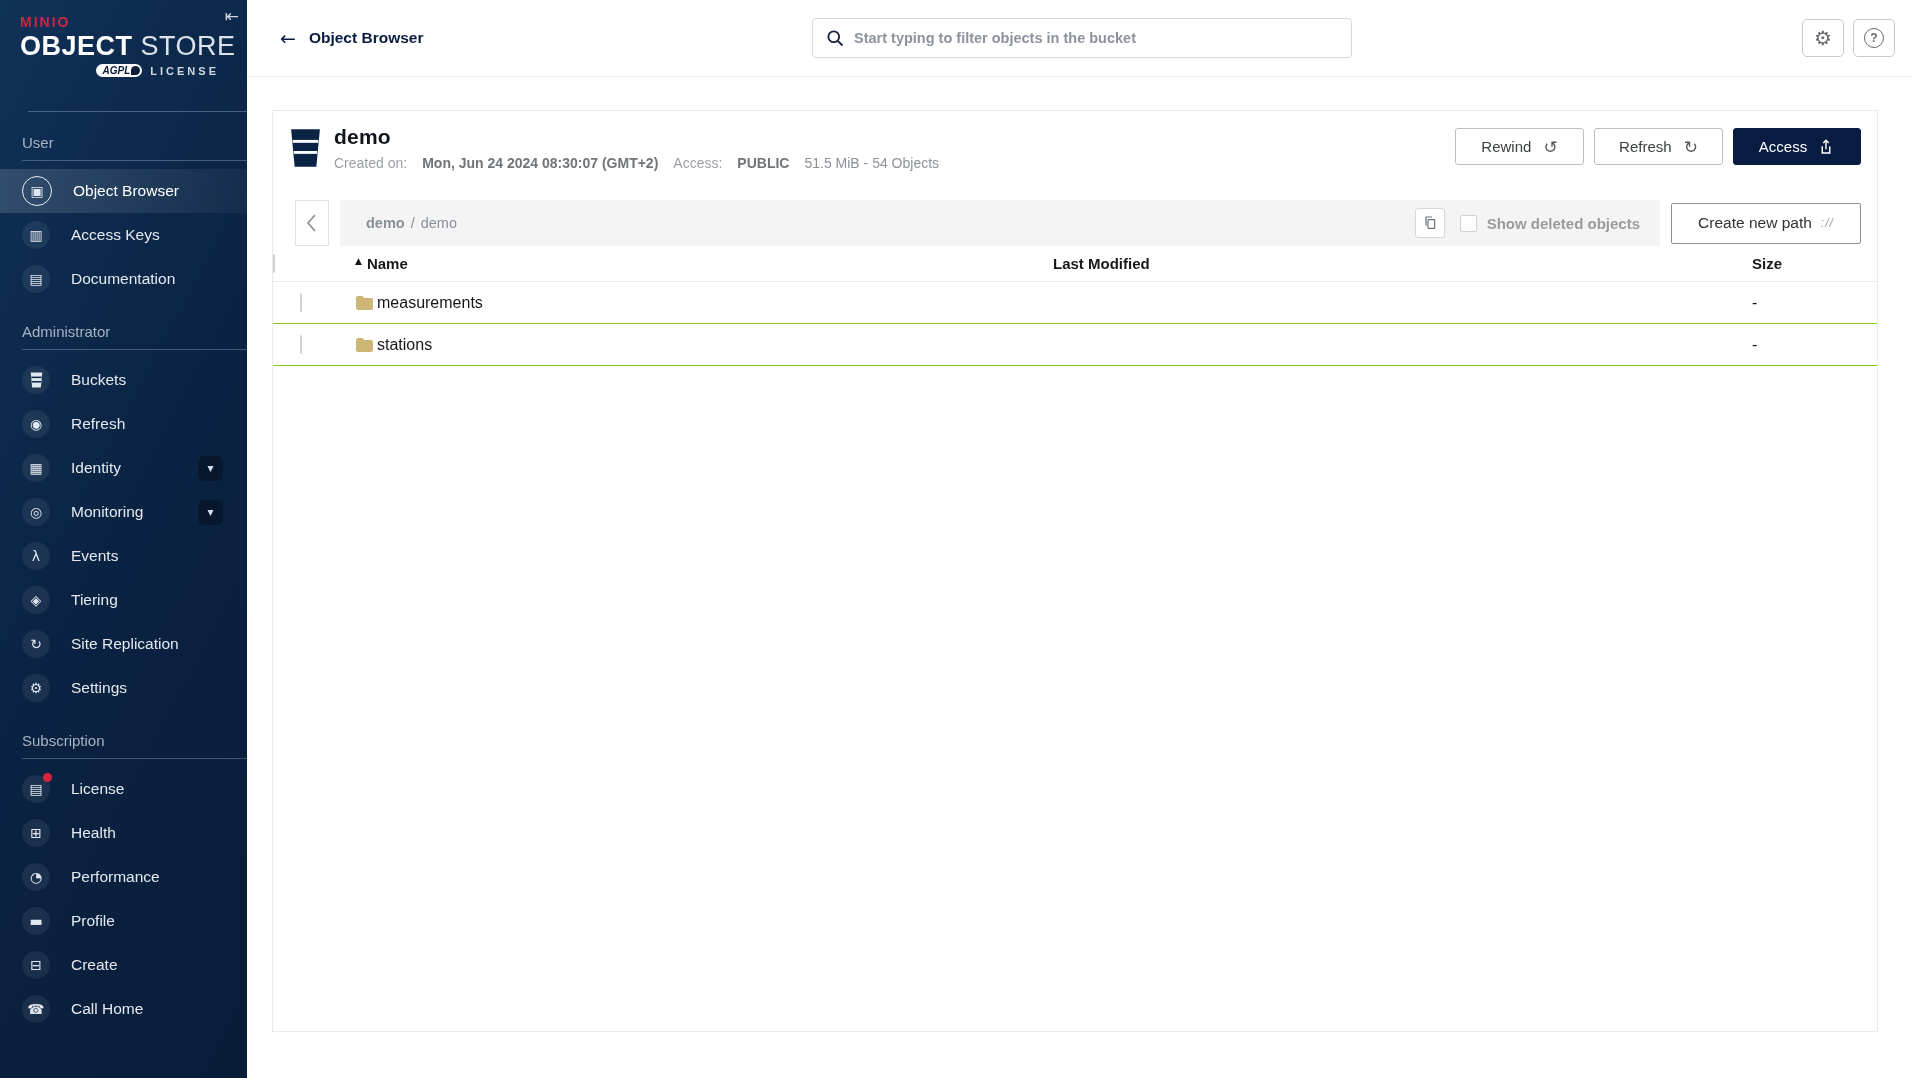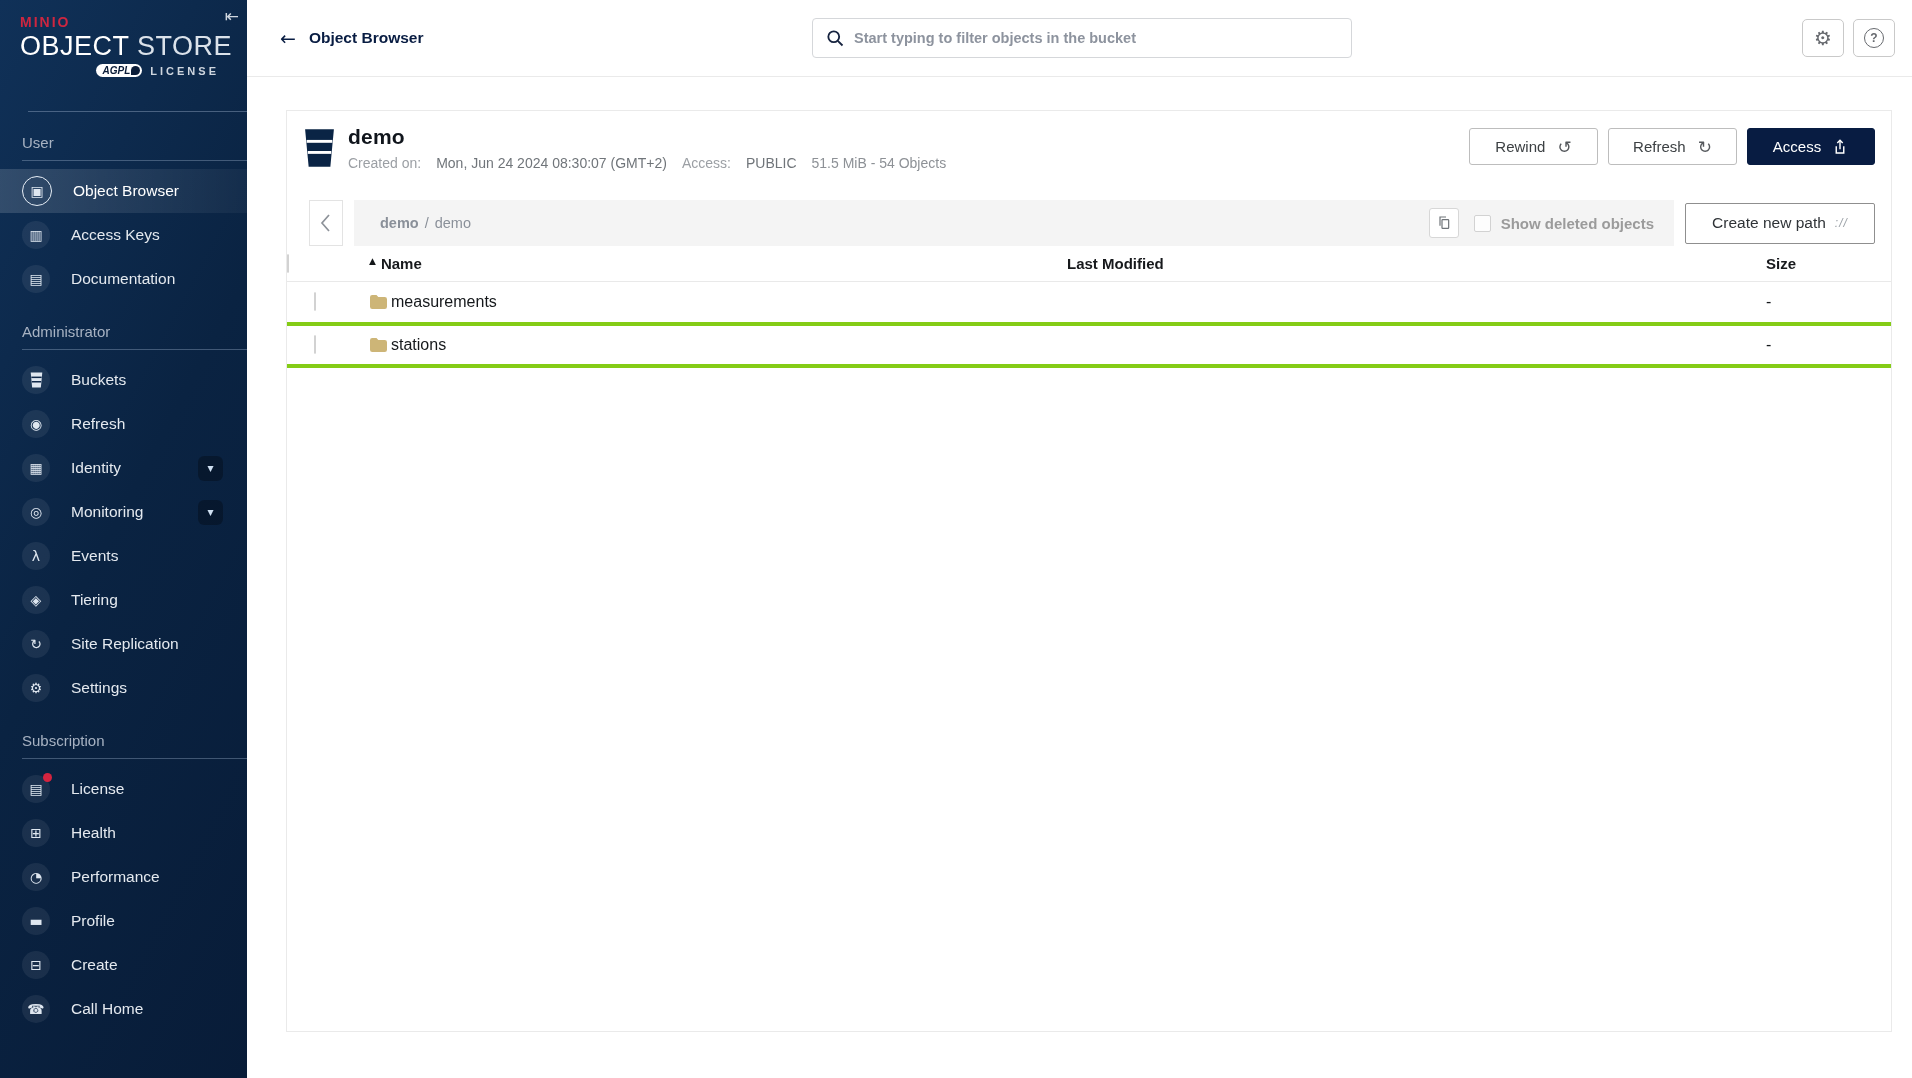--- a/index.html
+++ b/index.html
@@ -10,21 +10,21 @@
   
   .sidebar { position:fixed; left:0; top:0; width:247px; height:1078px;
              background:linear-gradient(118deg,#103158 0%,#0a2342 48%,#081c38 100%);
              color:#e4e9ef; z-index:5; }
   .collapse-btn { position:absolute; top:6px; right:8px; background:none; border:none;
                   color:#cfd6df; font-size:17px; cursor:pointer; }
   .logo { padding:14px 0 0 20px; height:99px; }
   .logo-divider { border:none; border-top:1px solid rgba(170,190,215,.38); margin:12px 0 0 28px; }
   .logo-minio { color:#ce2640; font-weight:bold; font-size:14px; letter-spacing:2px; }
   .logo-product { font-size:27px; letter-spacing:.5px; margin-top:1px; white-space:nowrap; }
-  .lp-bold { color:#fff; font-weight:normal; }
+  .lp-bold { color:#fff; font-weight:bold; }
   .lp-light { color:#dbe2ea; font-weight:normal; }
   .logo-license { display:flex; align-items:center; justify-content:flex-end; gap:8px;
                   margin:2px 28px 0 0; }
   .agpl-badge { background:#fff; color:#0a1c38; font-style:italic; font-weight:bold;
                 font-size:10px; padding:1px 12px 1px 7px; border-radius:8px; position:relative; }
   .agpl-badge::after { content:""; position:absolute; right:2px; top:2px; width:9px; height:9px;
                        border-radius:50% 50% 50% 0; background:#0a1c38; }
   .license-text { color:#cfd6df; font-size:11px; font-weight:bold; letter-spacing:3px; }
 
   .section { margin-top:14px; }
@@ -64,31 +64,31 @@
   .search-wrap input::placeholder { color:#8d939e; opacity:1; }
   .topbar-actions { margin-left:auto; display:flex; gap:9px; padding-right:17px; }
   .icon-btn { width:42px; height:38px; border:1px solid #c9c9c9; border-radius:5px;
               background:#fff; color:#66696e; display:flex; align-items:center;
               justify-content:center; cursor:pointer; }
   .icon-btn .glyph { font-size:20px; line-height:1; }
   .help-circle { width:20px; height:20px; border:1.6px solid #66696e; border-radius:50%;
                  font-size:12px; font-weight:bold; display:flex; align-items:center;
                  justify-content:center; }
 
-  .content { padding:33px 28px 0 39px; }
+  .content { padding:33px 28px 0 25px; }
   .card { width:1606px; height:922px; border:1px solid #eaeaea; background:#fff; }
 
   
   .bucket-header { display:flex; align-items:flex-start; padding:14px 16px 10px 17px; }
   .bucket-icon { margin-top:3px; }
   .bucket-info { margin-left:13px; }
   .bucket-name { font-size:21px; font-weight:bold; color:#10151c; letter-spacing:.2px; }
   .bucket-meta { display:flex; gap:15px; margin-top:6px; font-size:14px; align-items:baseline; }
   .meta-label { color:#9b9fa4; }
-  .meta-strong { color:#70757a; font-weight:normal; }
+  .meta-strong { color:#70757a; font-weight:bold; }
   .meta-usage { color:#8d9196; }
   .bucket-actions { margin-left:auto; display:flex; gap:10px; margin-top:3px; }
   .btn { height:37px; border-radius:3px; font-size:15px; display:flex; align-items:center;
          justify-content:center; gap:10px; cursor:pointer;
          font-family:"Liberation Sans",sans-serif; }
   .btn-outline { background:#fff; border:1px solid #bdbdbd; color:#3c4043; width:129px;gap:12px; }
   .btn-outline .glyph { font-size:17px; color:#55585c; }
   .btn-primary { background:#081c42; border:1px solid #081c42; color:#fff; width:128px; }
 
   
@@ -110,21 +110,21 @@
                      align-items:center; justify-content:center; gap:9px; cursor:pointer;
                      font-family:"Liberation Sans",sans-serif; }
   .path-glyph { font-size:12px; color:#9aa0a6; font-style:italic; letter-spacing:1px; }
 
   
   .obj-table { width:100%; border-collapse:collapse; margin-top:3px; table-layout:fixed; }
   .obj-table col.c-check { width:82px; } .obj-table col.c-name { width:698px; }
   .obj-table col.c-mod { width:699px; } .obj-table col.c-size { width:auto; }
   .obj-table th { text-align:left; font-size:15px; color:#17191c; padding:6px 0 9px 0;
                   border-bottom:1px solid #e9e9e9; }
-  .obj-table td { border-bottom:4px solid #84cc16; height:42px; font-size:16px; color:#15181b; }
+  .obj-table td { border-bottom:1px solid #84cc16; height:42px; font-size:16px; color:#15181b; }
   .cell-check { padding-left:27px; }
   .sort-asc { font-size:9px; vertical-align:5px; margin-right:5px; color:#14171a; }
   .name-cell { display:flex; align-items:center; gap:4px; }
   .size-cell { color:#3a3d40; }
 </style>
 </head>
 <body>
 
 <nav class="sidebar">
   <button class="collapse-btn glyph">⇤</button>

